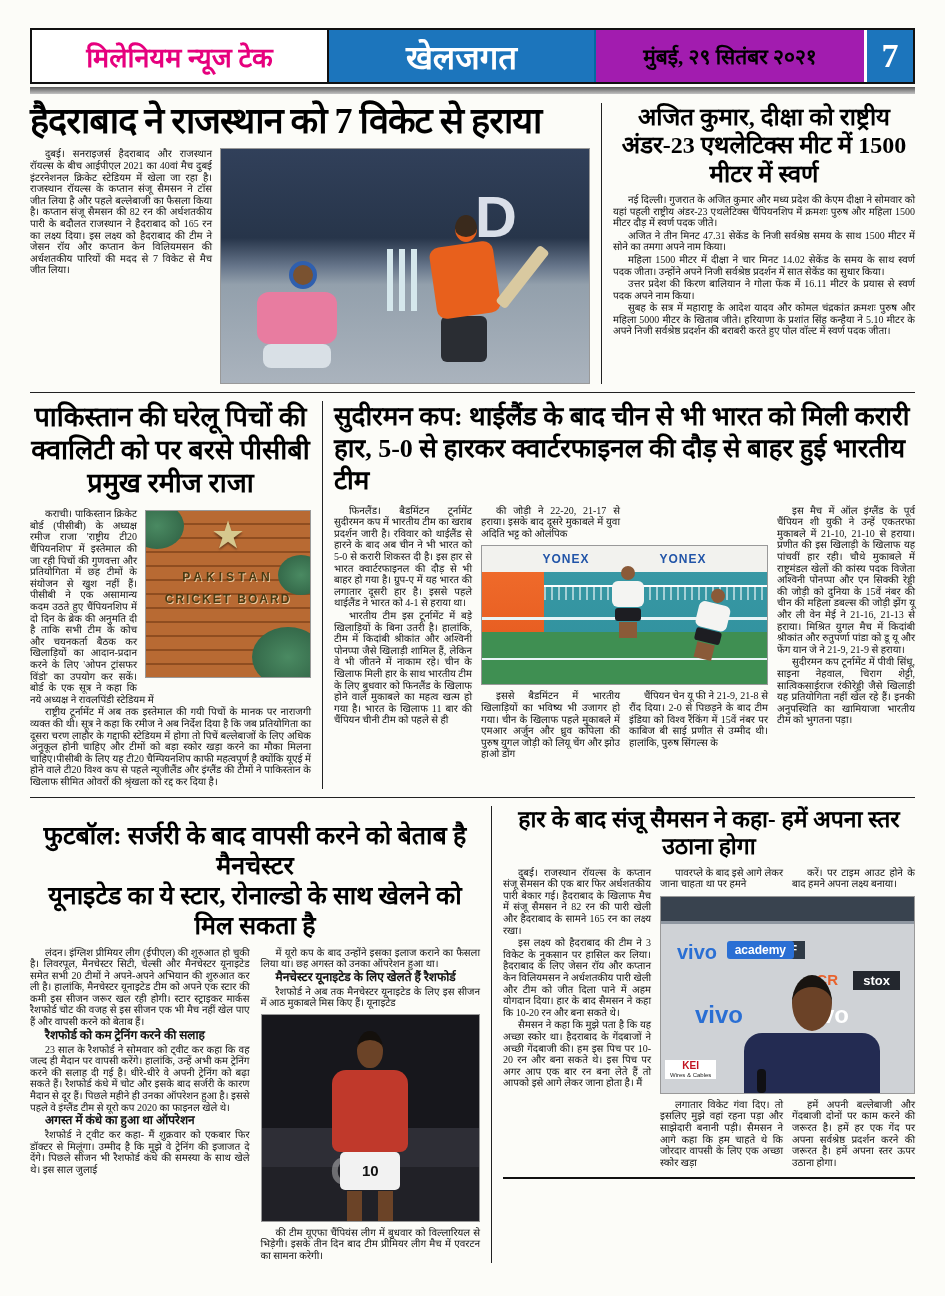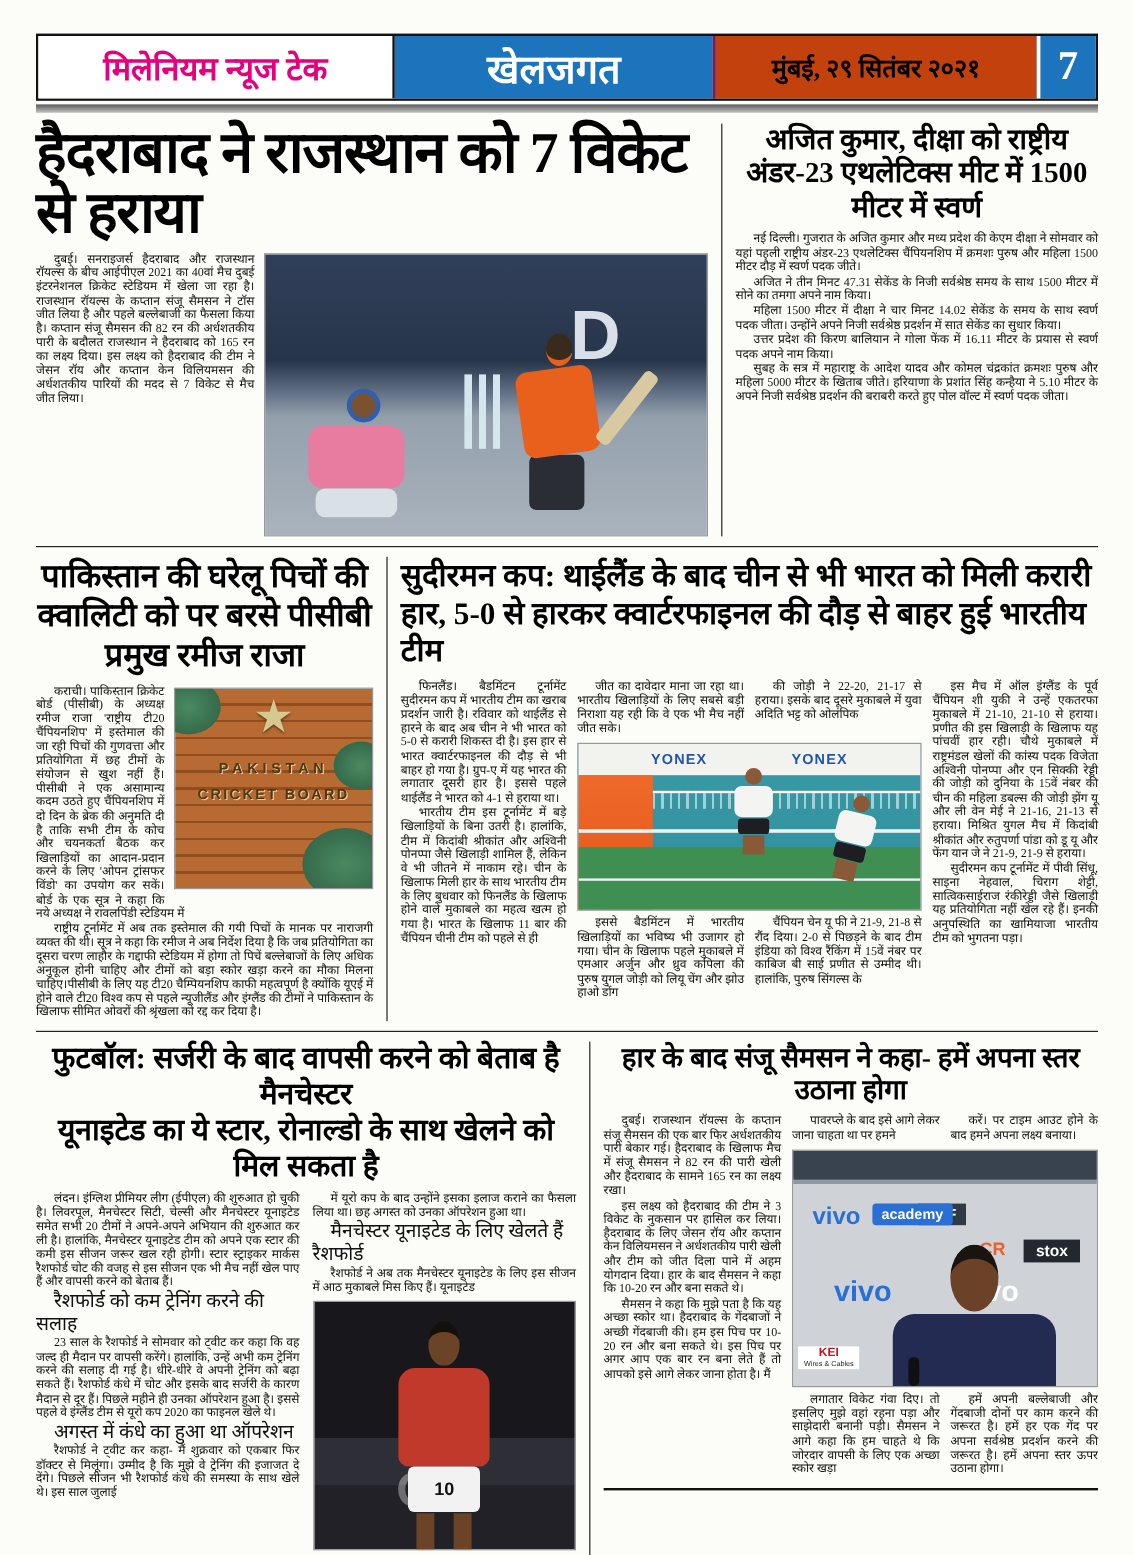--- a/index.html
+++ b/index.html
@@ -5,55 +5,55 @@
   html,body{margin:0;padding:0;background:#777;}
   .page{width:945px;height:1296px;background:#fcfcf8;margin:0 auto;box-sizing:border-box;
         padding:28px 30px 0;overflow:hidden;color:#111;
         font-family:"Liberation Serif","DejaVu Serif",serif;}
   
   .masthead{display:flex;align-items:stretch;height:52px;border:2px solid #111;}
   .mast-left{width:295px;background:#fff;color:#e6007e;font-size:27px;font-weight:800;
              display:flex;align-items:center;justify-content:center;border-right:2px solid #111;}
   .mast-center{flex:1;background:#1c75bc;color:#fff;font-size:33px;font-weight:800;
              display:flex;align-items:center;justify-content:center;}
-  .mast-right{width:268px;background:#c2410c;color:#000;font-size:21px;font-weight:700;
-             display:flex;align-items:center;justify-content:center;border-left:2px solid #701a75;}
+  .mast-right{width:268px;background:#a21caf;color:#000;font-size:21px;font-weight:700;
+             display:flex;align-items:center;justify-content:center;border-left:2px solid #0369a1;}
   .mast-page{width:46px;background:#1c75bc;color:#fff;font-size:34px;font-weight:800;
              display:flex;align-items:center;justify-content:center;border-left:3px solid #fff;}
   .gray-rule{height:7px;background:linear-gradient(180deg,#5a5a5a,#c2c2c2);margin:3px 0 9px;}
   .hrule{height:1px;background:#222;margin:8px 0;}
   .vdiv{width:1px;background:#222;align-self:stretch;flex:none;}
   .endrule{border-top:2.5px solid #111;margin-top:8px;}
   
   h1,h2{margin:0;color:#000;font-weight:800;}
   .bt{font-size:10px;line-height:1.16;text-align:justify;}
   .bt p{margin:0 0 1px;text-indent:15px;}
-  .subhead{font-weight:400;font-size:16px;margin:2px 0;text-indent:14px;text-align:left;}
+  .subhead{font-weight:700;font-size:12px;margin:2px 0;text-indent:14px;text-align:left;}
   
   .top-section{display:flex;gap:11px;}
   .lead-block{width:560px;flex:none;}
-  .h-lead{font-size:48px;line-height:1.04;letter-spacing:-1px;margin-bottom:8px;}
+  .h-lead{font-size:36px;line-height:1.04;letter-spacing:-1px;margin-bottom:8px;}
   .lead-row{display:flex;gap:8px;}
   .lead-body{width:182px;flex:none;}
   .ath-block{flex:1;min-width:0;}
   .h-ath{font-size:24px;line-height:1.18;text-align:center;margin-bottom:6px;}
 
   .mid-section{display:flex;gap:11px;}
   .pcb-block{width:281px;flex:none;}
   .h-pcb{font-size:27px;line-height:1.22;text-align:center;margin-bottom:8px;}
   .sud-block{flex:1;min-width:0;}
   .h-sud{font-size:26px;line-height:1.22;margin-bottom:8px;}
   .sud-grid{display:flex;gap:9px;}
   .sud-colA,.sud-colD{width:138px;flex:none;}
   .sud-mid{flex:1;display:flex;flex-direction:column;gap:5px;min-width:0;}
   .mini{display:grid;grid-template-columns:1fr 1fr;gap:9px;}
 
   .bottom-section{display:flex;gap:11px;}
   .fb-block{width:450px;flex:none;display:flex;flex-direction:column;}
-  .h-fb{font-size:25px;line-height:1.2;text-align:center;margin-bottom:6px;}
+  .h-fb{font-size:25px;line-height:1.2;text-align:center;margin-bottom:6px;margin-top:15px;}
   .fb-cols{display:flex;gap:11px;}
   .fb-col{flex:1;min-width:0;}
   .sam-block{flex:1;min-width:0;display:flex;flex-direction:column;}
   .h-sam{font-size:23px;line-height:1.2;text-align:center;margin-bottom:6px;}
   .sam-grid{display:flex;gap:9px;}
   .sam-col1{width:148px;flex:none;}
   .sam-mid{flex:1;display:flex;flex-direction:column;gap:5px;min-width:0;}
   
   .photo{position:relative;overflow:hidden;border:1px solid #999;box-sizing:border-box;}
   .fig{position:absolute;display:flex;flex-direction:column;align-items:center;}
@@ -203,21 +203,20 @@
     <div class="vdiv"></div>
     <div class="sud-block">
       <h2 class="h-sud">सुदीरमन कप: थाईलैंड के बाद चीन से भी भारत को मिली करारी हार, 5-0 से हारकर क्वार्टरफाइनल की दौड़ से बाहर हुई भारतीय टीम</h2>
       <div class="sud-grid">
         <div class="sud-colA bt">
           <p>फिनलैंड। बैडमिंटन टूर्नामेंट सुदीरमन कप में भारतीय टीम का खराब प्रदर्शन जारी है। रविवार को थाईलैंड से हारने के बाद अब चीन ने भी भारत को 5-0 से करारी शिकस्त दी है। इस हार से भारत क्वार्टरफाइनल की दौड़ से भी बाहर हो गया है। ग्रुप-ए में यह भारत की लगातार दूसरी हार है। इससे पहले थाईलैंड ने भारत को 4-1 से हराया था।</p>
           <p>भारतीय टीम इस टूर्नामेंट में बड़े खिलाड़ियों के बिना उतरी है। हालांकि, टीम में किदांबी श्रीकांत और अश्विनी पोनप्पा जैसे खिलाड़ी शामिल हैं, लेकिन वे भी जीतने में नाकाम रहे। चीन के खिलाफ मिली हार के साथ भारतीय टीम के लिए बुधवार को फिनलैंड के खिलाफ होने वाले मुकाबले का महत्व खत्म हो गया है। भारत के खिलाफ 11 बार की चैंपियन चीनी टीम को पहले से ही</p>
         </div>
         <div class="sud-mid">
           <div class="mini bt">
-            <p>जीत का दावेदार माना जा रहा था। भारतीय खिलाड़ियों के लिए सबसे बड़ी निराशा यह रही कि वे एक भी मैच नहीं जीत सके।</p>
             <p>की जोड़ी ने 22-20, 21-17 से हराया। इसके बाद दूसरे मुकाबले में युवा अदिति भट्ट को ओलंपिक</p>
           </div>
           <div class="photo badm">
             <div class="bd-top">
               <span>YONEX</span>
               <span>YONEX</span>
             </div>
             <div class="bd-left"></div>
             <div class="bd-net"></div>
             <div class="bd-line1"></div>

